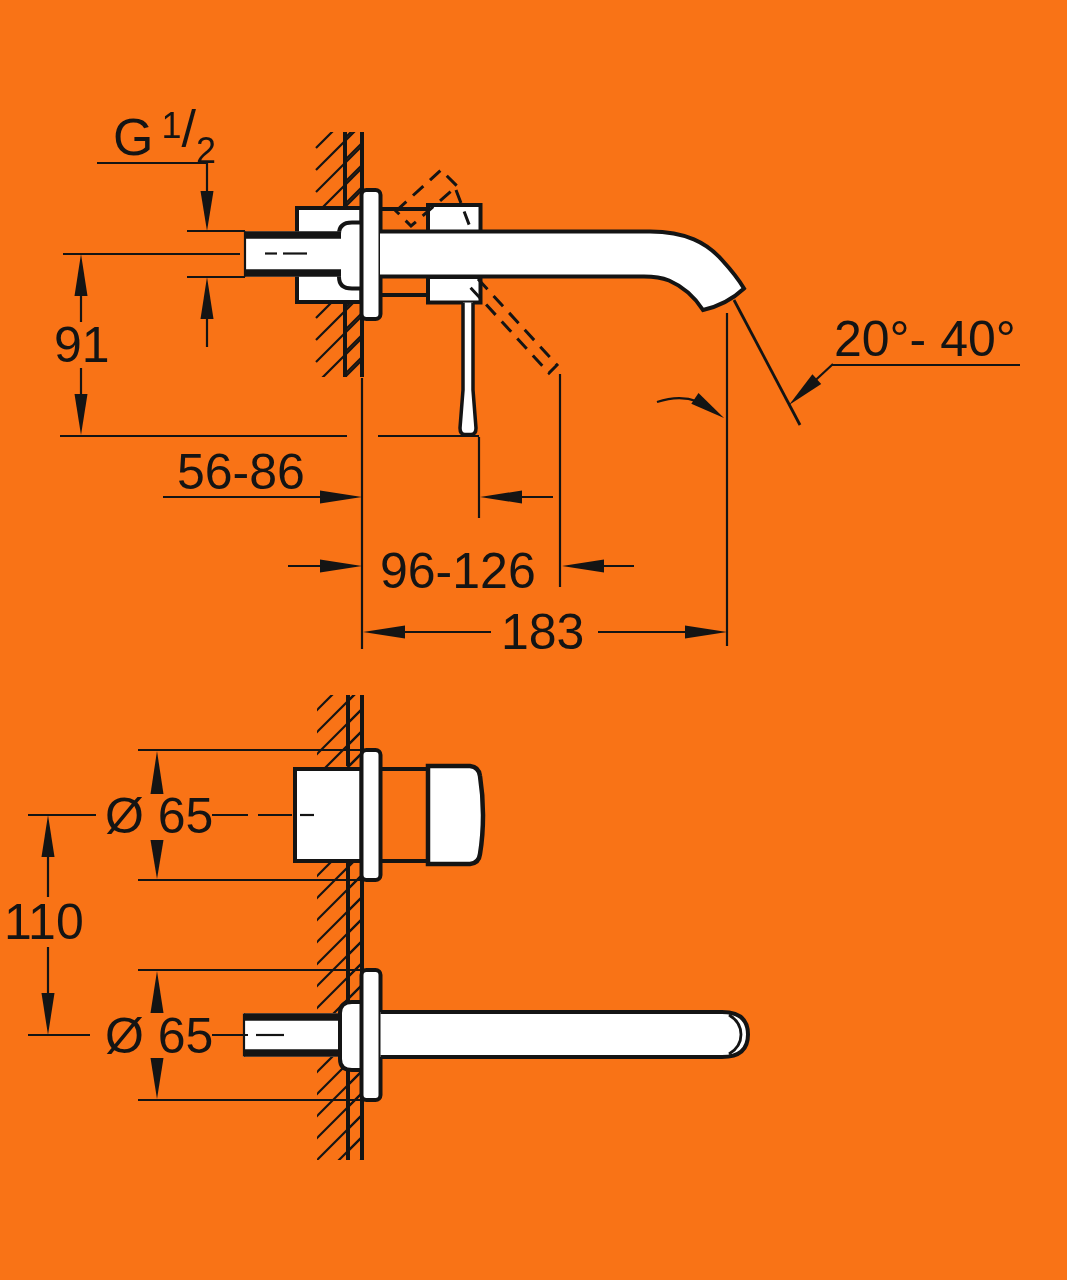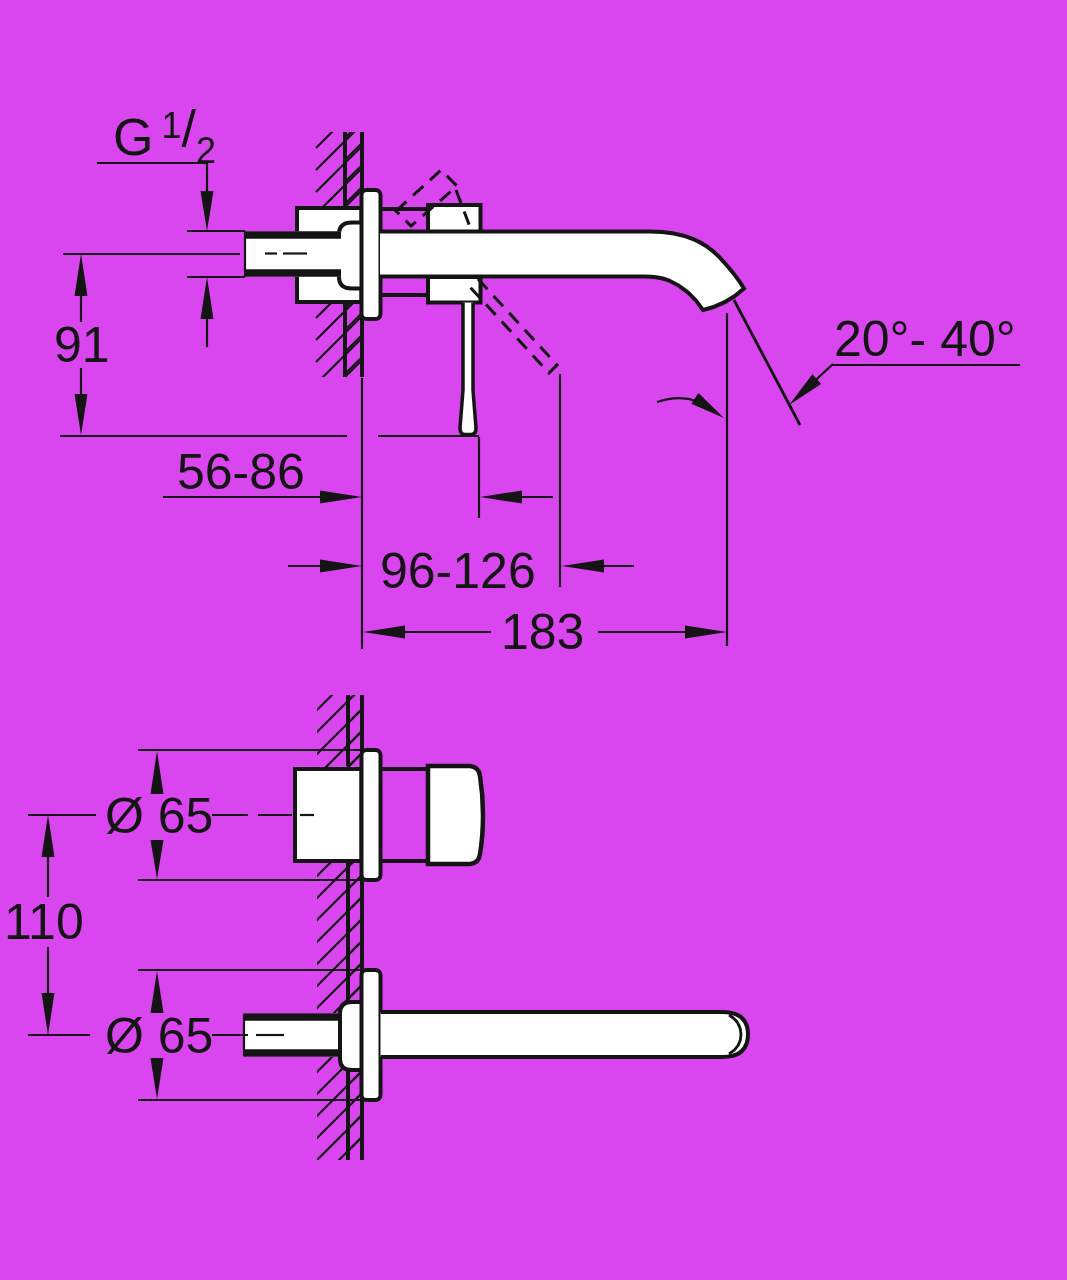--- a/index.html
+++ b/index.html
@@ -1,16 +1,16 @@
 <!DOCTYPE html>
 <html><head>
 <meta charset="utf-8">
 <style>
   html,body{margin:0;padding:0;background:#ffffff;}
-  .stage{position:relative;width:1067px;height:1280px;background:#d946ef;overflow:hidden;}
+  .stage{position:relative;width:1067px;height:1280px;background:#f97316;overflow:hidden;}
   svg{position:absolute;left:0;top:0;}
   svg text{font-family:"Liberation Sans", sans-serif;fill:#141414;}
   .t50{font-size:50px;}
   .t52{font-size:52px;}
   .t36{font-size:36px;}
   .ln    {stroke:#141414;stroke-width:4;  fill:none;}
   .lnf   {stroke:#141414;stroke-width:4;  fill:#ffffff;}
   .lnf45 {stroke:#141414;stroke-width:4.5;fill:#ffffff;}
   .lever {stroke:#141414;stroke-width:3.5;fill:#ffffff;}
   .thick {stroke:#141414;stroke-width:7.5;fill:none;}

